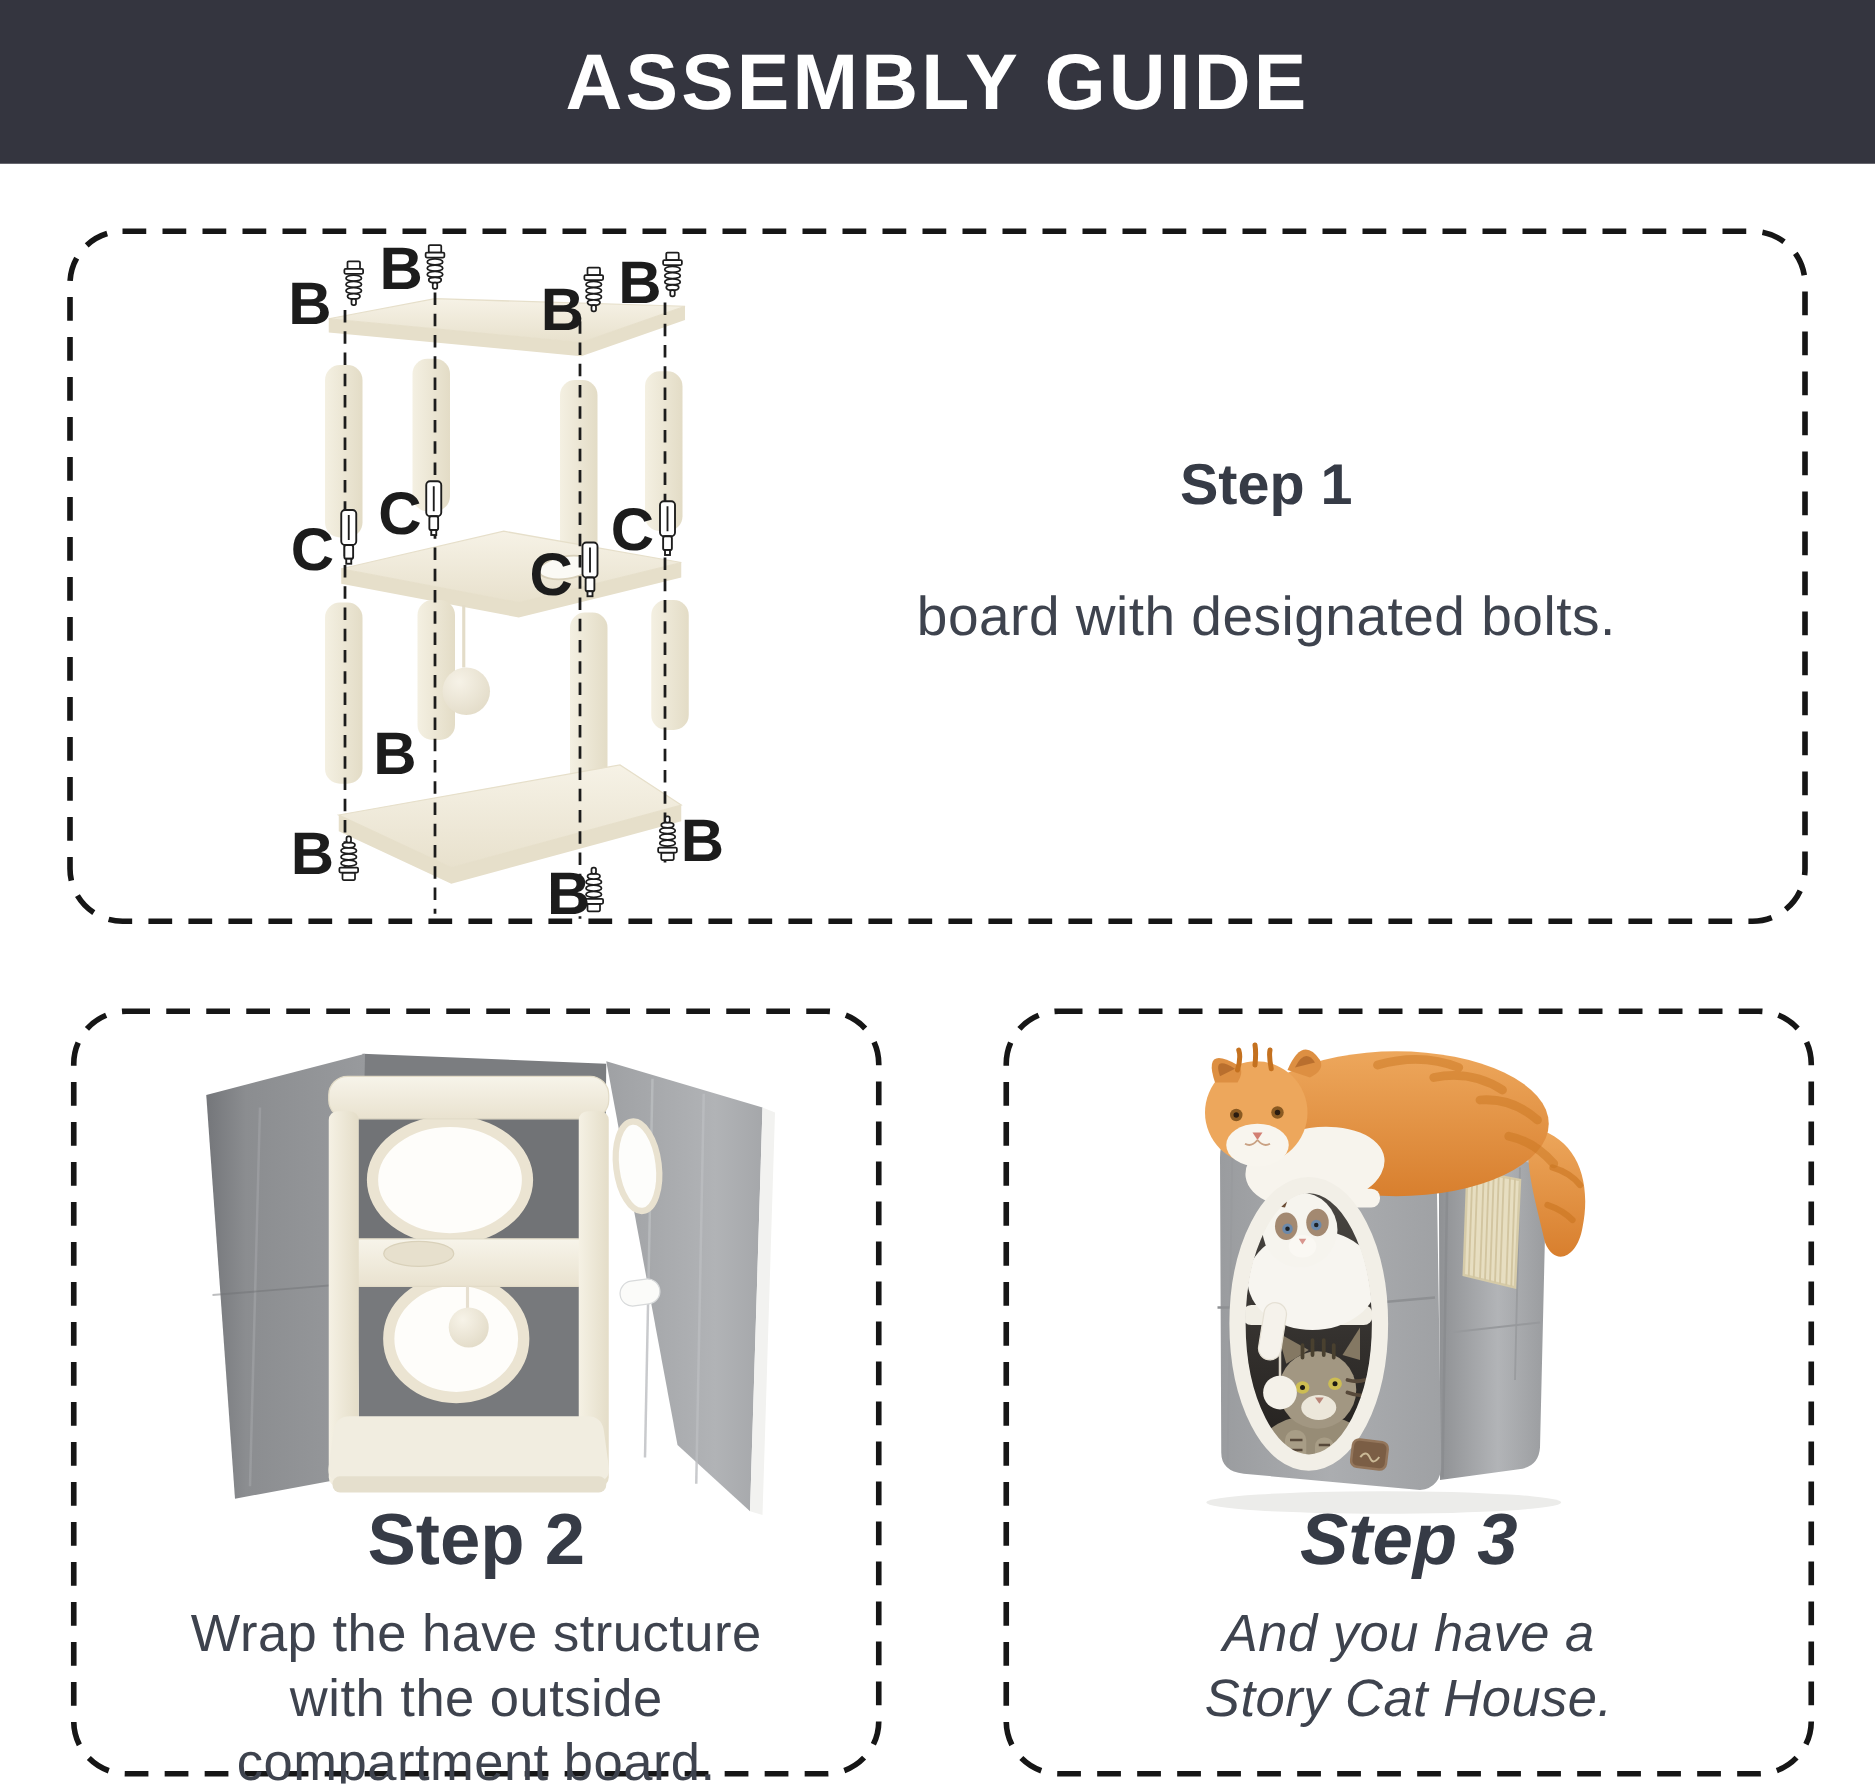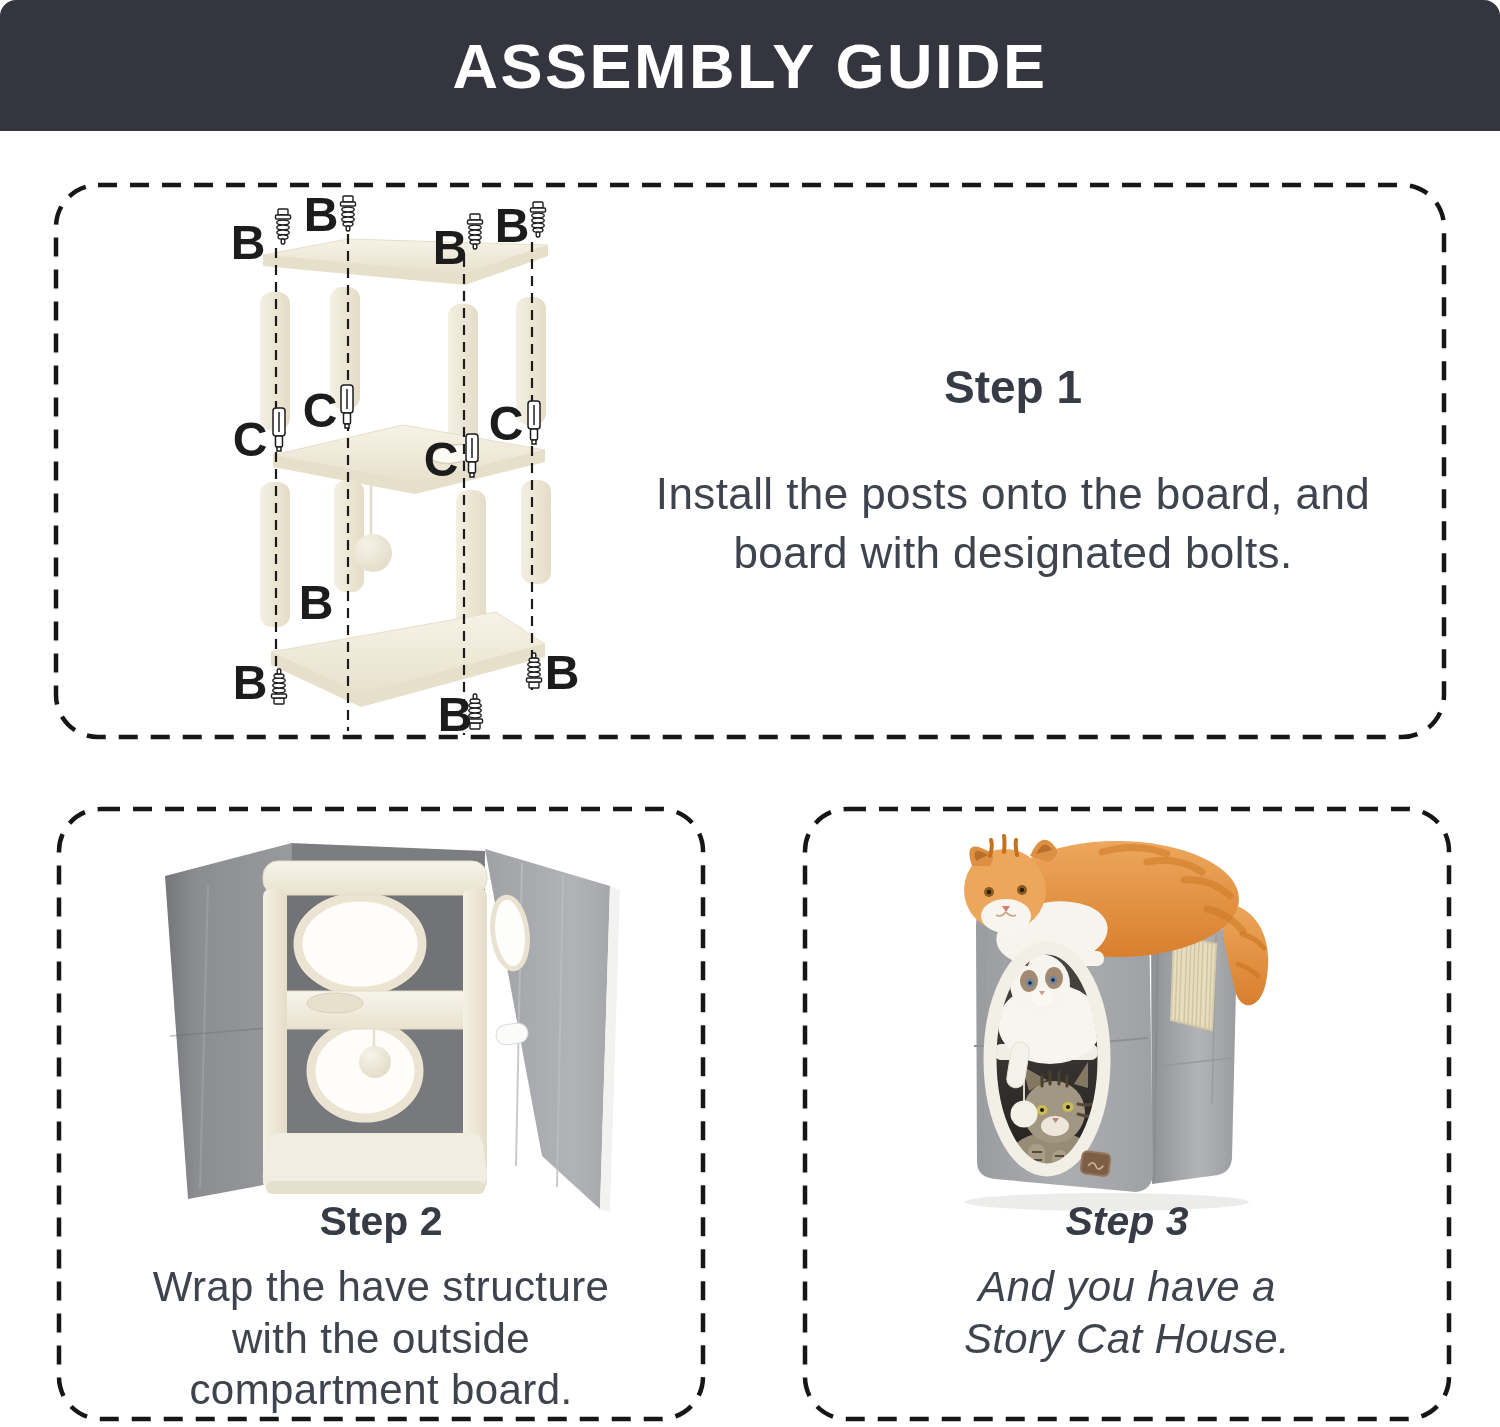--- a/index.html
+++ b/index.html
@@ -3,37 +3,37 @@
 <meta charset="utf-8">
 <style>
   :root{
     --header-bg:#34353f; --header-text:#ffffff;
     --heading-text:#363b46; --body-text:#3e434e;
     --panel-border:#161616;
   }
   *{box-sizing:border-box;}
   body{margin:0;background:#ffffff;}
   .page{position:relative;width:1500px;height:1427px;background:#fff;overflow:hidden;
-        font-family:"Liberation Sans", sans-serif;border-radius:16px;}
+        font-family:"Liberation Sans", sans-serif;}
   .header{position:absolute;left:0;top:0;width:1500px;height:131px;background:var(--header-bg);
           display:flex;align-items:center;justify-content:center;}
   .header h1{margin:0;color:var(--header-text);font-size:63px;font-weight:700;letter-spacing:2.5px;}
   .panel{position:absolute;}
   .border-svg{position:absolute;left:0;top:0;width:100%;height:100%;pointer-events:none;}
   .illus{position:absolute;}
   .step-text{position:absolute;text-align:center;}
   .step-title{margin:0;font-weight:700;color:var(--heading-text);}
   .step-body{color:var(--body-text);letter-spacing:0.4px;}
   
   .t1{left:560px;top:178px;width:800px;}
   .t1 .step-title{font-size:46px;margin-bottom:50px;}
   .t1 .step-body{font-size:44px;line-height:1.35;}
   
   .t23{left:0;right:0;top:392px;}
-  .t23 .step-title{font-size:41px;margin-bottom:16px;}
+  .t23 .step-title{font-size:58px;margin-bottom:16px;}
   .t23 .step-body{font-size:42px;line-height:1.23;}
   svg text.lbl{font-family:"Liberation Sans",sans-serif;font-weight:700;fill:#1c1c1c;}
 </style>
 </head>
 <body>
 
 <div class="page">
 
   <div class="header">
     <h1>ASSEMBLY GUIDE</h1>
@@ -135,21 +135,20 @@
         <text class="lbl" x="112" y="274">C</text>
         <text class="lbl" x="182" y="245">C</text>
         <text class="lbl" x="303" y="294">C</text>
         <text class="lbl" x="368" y="258">C</text>
       </g>
     </svg>
 
     <div class="step-text t1">
       <h2 class="step-title">Step 1</h2>
       <div class="step-body">
-        <div>Install the posts onto the board, and</div>
         <div>board with designated bolts.</div>
       </div>
     </div>
   </div>
 
   <div class="panel" style="left:56px;top:806px;width:650px;height:616px;">
     <svg class="border-svg" viewBox="0 0 650 616">
       <rect x="3" y="3" width="644" height="610" rx="42" fill="none" stroke="var(--panel-border)" stroke-width="4.5" stroke-dasharray="19 13"></rect>
     </svg>
 

